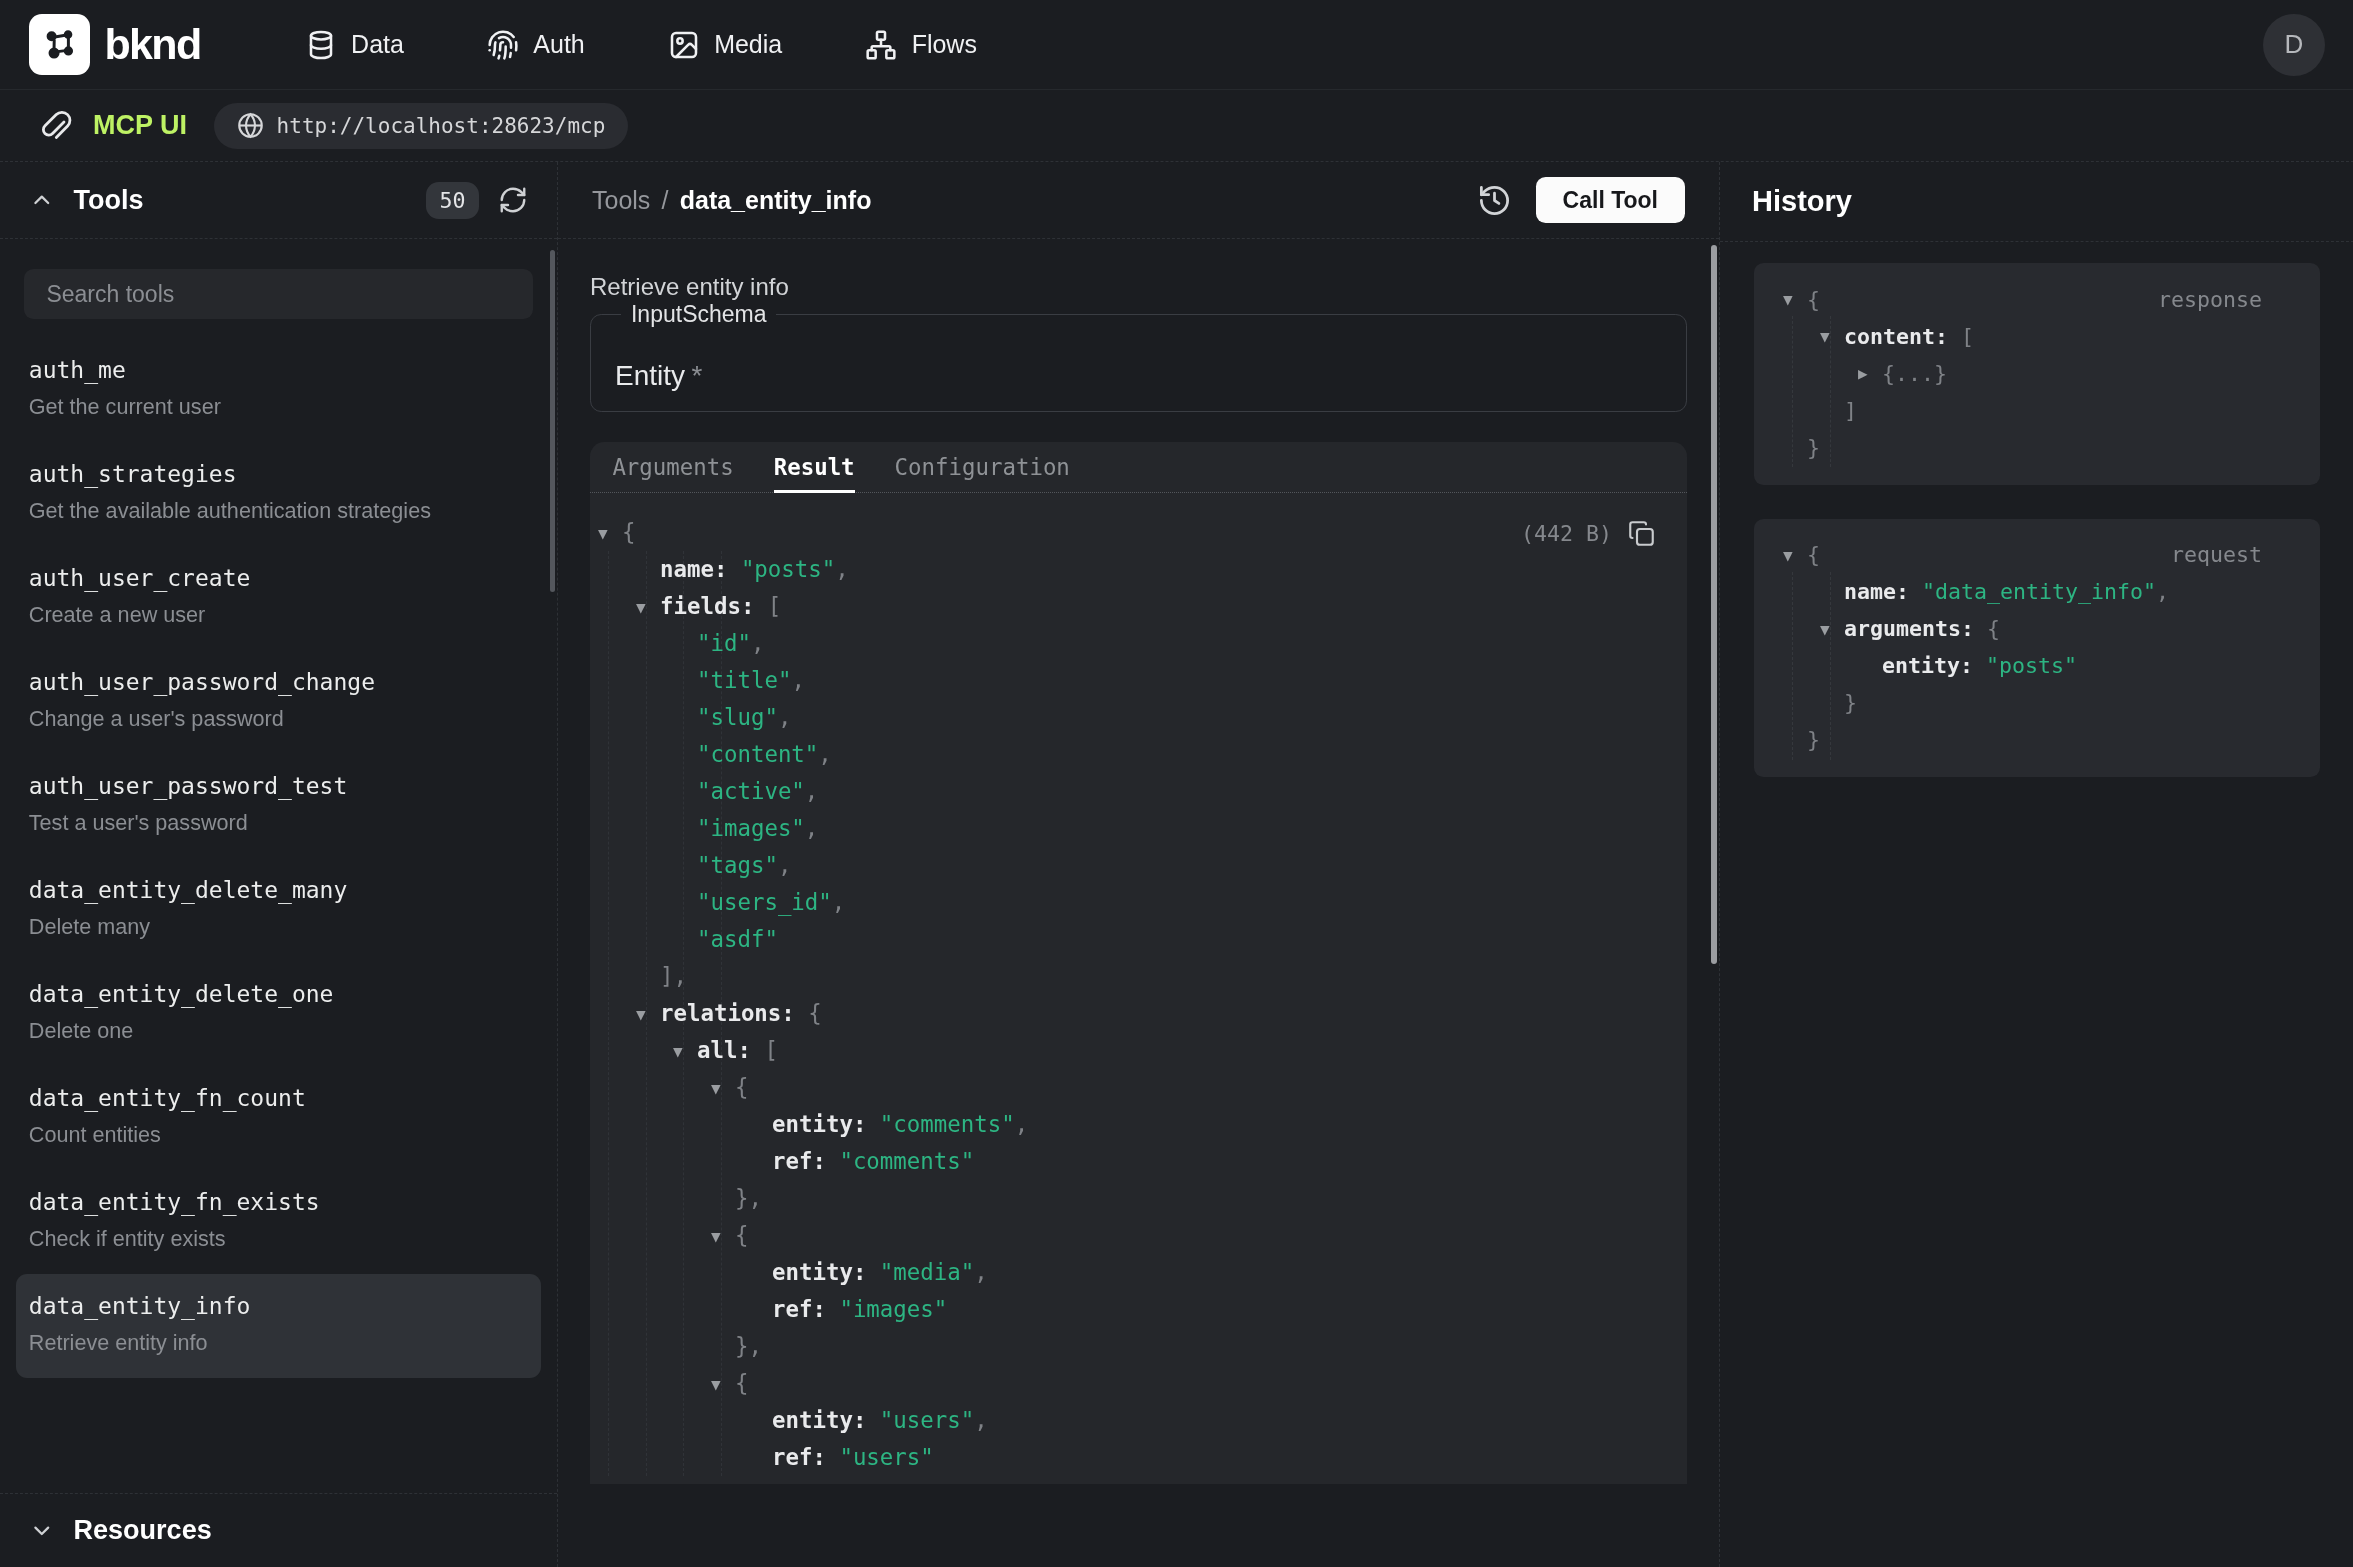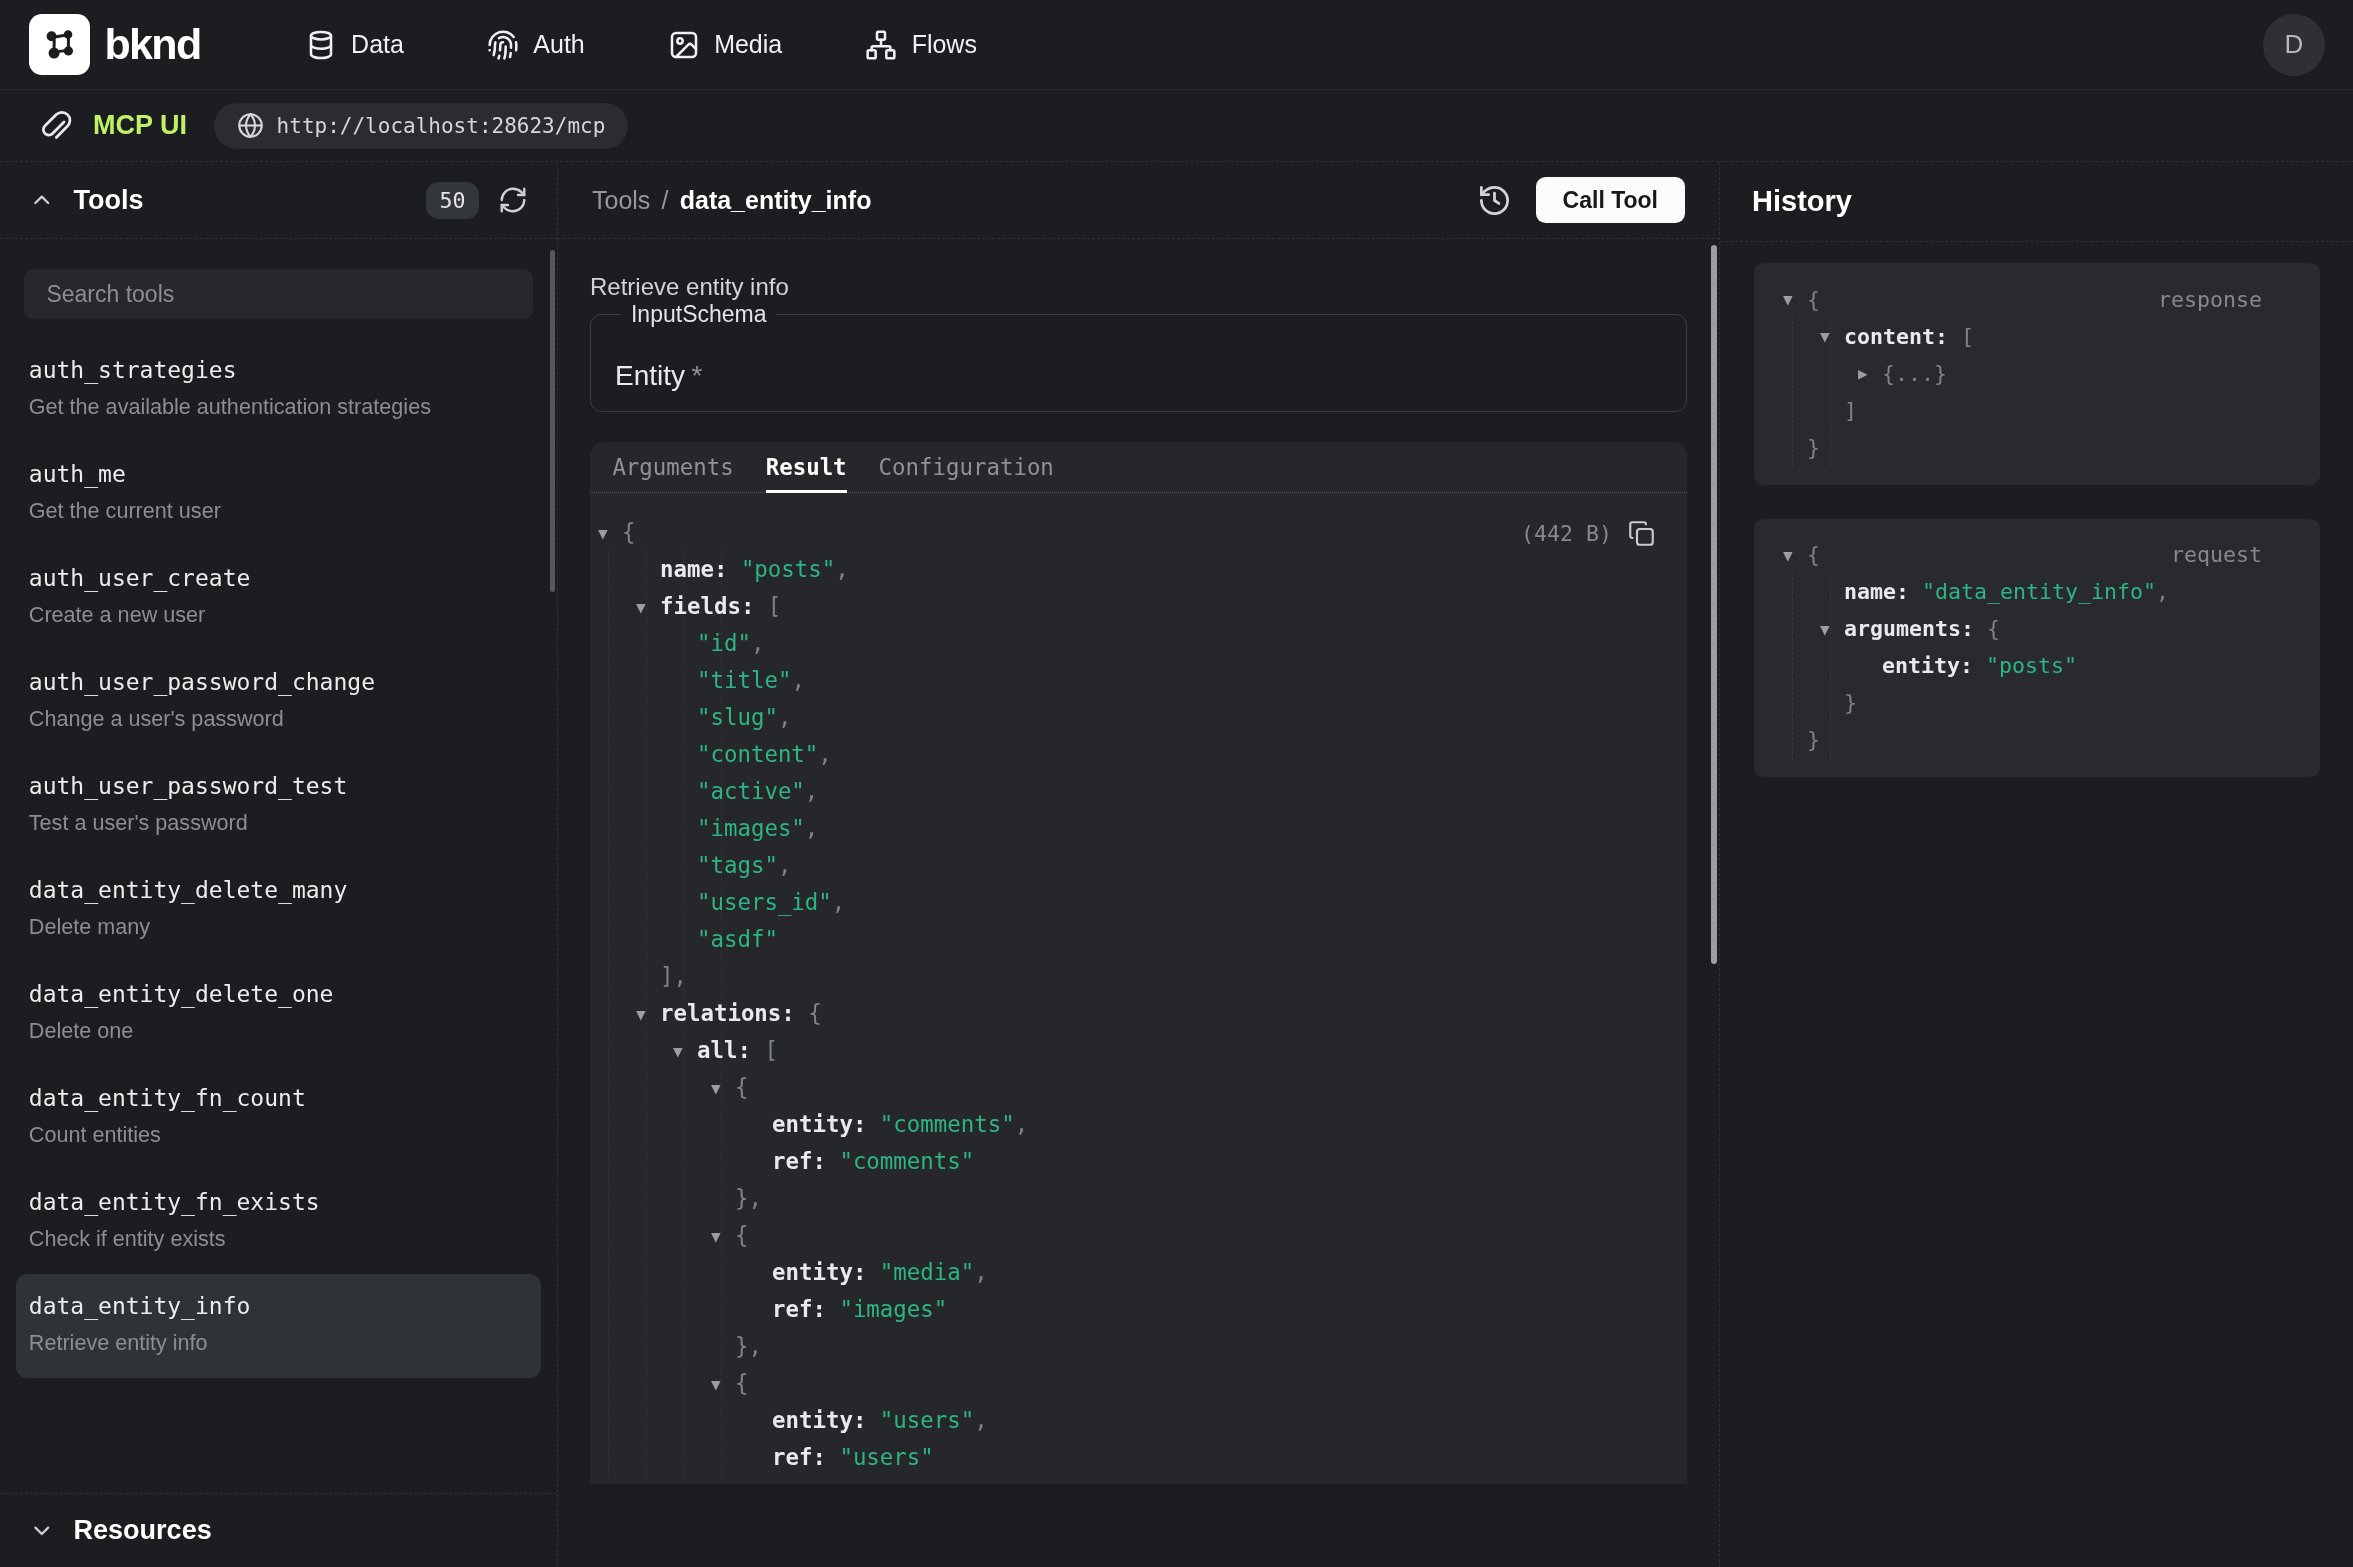--- a/index.html
+++ b/index.html
@@ -64,21 +64,21 @@
   .tool-desc{font-size:24px;color:#d2d4d7;}
   fieldset.schema{border:1.6px solid var(--border2);border-radius:11.2px;padding:27px 22.4px 19px 22.4px;}
   fieldset.schema legend{font-size:23px;color:#e3e4e6;padding:0 9.6px;margin-left:8px;}
   .entity-label{font-size:28px;color:#e9eaec;margin:4.8px 0 0 1.6px;}
   .entity-label .req{color:var(--muted);margin-left:6.4px;}
   .select{margin-top:19px;height:53px;background:var(--input);border-radius:9.6px;display:flex;align-items:center;padding:0 24px;}
   .select .val{font-size:23px;color:#f2f3f4;}
   .select .chev{margin-left:auto;}
 
   .tabs-card{margin-top:30px;background:var(--card);border-radius:14.4px 14.4px 0 0;height:1042px;position:relative;overflow:hidden;}
-  .tabs{display:flex;align-items:center;gap:32px;height:51px;padding:0 22.4px;border-bottom:0.8px dotted #53565b;}
+  .tabs{display:flex;align-items:center;gap:40px;height:51px;padding:0 22.4px;border-bottom:0.8px dotted #53565b;}
   .tab{font-family:var(--mono);font-size:22.4px;color:#8f9296;height:51px;display:flex;align-items:center;position:relative;}
   .tab.active{color:#fff;font-weight:bold;}
   .tab.active::after{content:"";position:absolute;left:0;right:0;bottom:-0.8px;height:3.2px;background:#fff;}
 
   .result-area{position:relative;padding:21px 32px 0 0;}
   .result-meta{position:absolute;top:27px;right:32px;display:flex;align-items:center;gap:16px;z-index:3;}
   .result-size{font-family:var(--mono);font-size:21.6px;color:var(--muted2);}
   .guide{position:absolute;top:58px;bottom:0;border-left:0.8px dashed #303338;}
 
   .jline{position:relative;height:37px;line-height:37px;font-family:var(--mono);font-size:22.4px;white-space:nowrap;}
@@ -207,26 +207,26 @@
           </svg>
         </span>
       </button>
     </div>
     <div class="search-wrap">
       <input class="search-input" type="text" placeholder="Search tools" style="">
     </div>
     <ul class="tool-list">
 
     <li class="tool-item">
+          <div class="t-name">auth_me</div>
+          <div class="t-desc">Get the current user</div>
+        </li>
+        <li class="tool-item">
           <div class="t-name">auth_strategies</div>
           <div class="t-desc">Get the available authentication strategies</div>
-        </li>
-        <li class="tool-item">
-          <div class="t-name">auth_me</div>
-          <div class="t-desc">Get the current user</div>
         </li>
         <li class="tool-item">
           <div class="t-name">auth_user_create</div>
           <div class="t-desc">Create a new user</div>
         </li>
         <li class="tool-item">
           <div class="t-name">auth_user_password_change</div>
           <div class="t-desc">Change a user's password</div>
         </li>
         <li class="tool-item">

